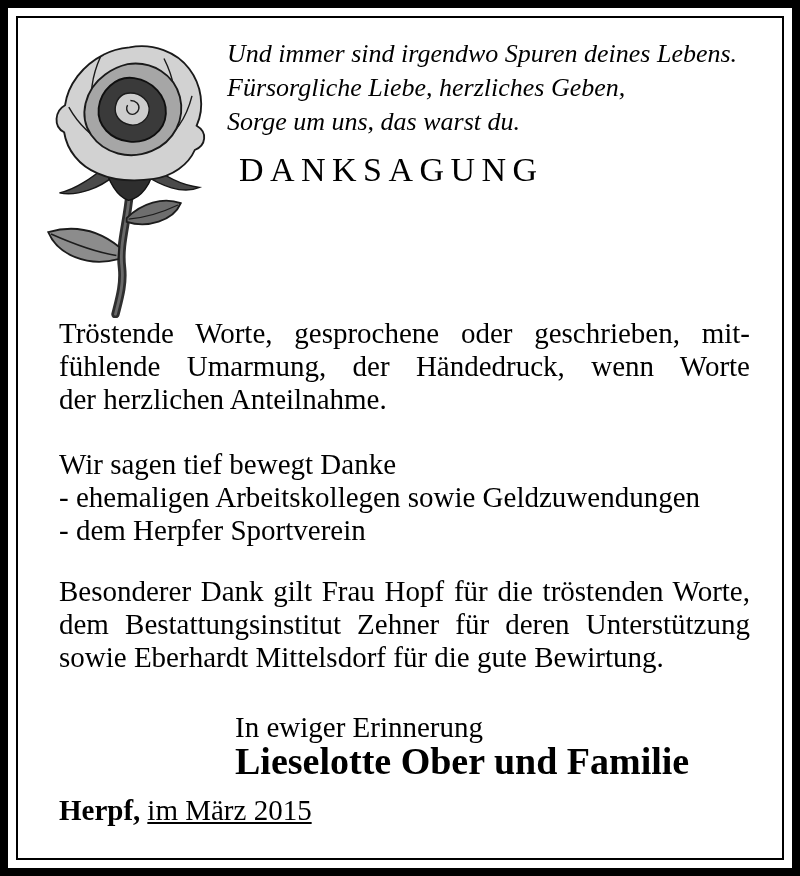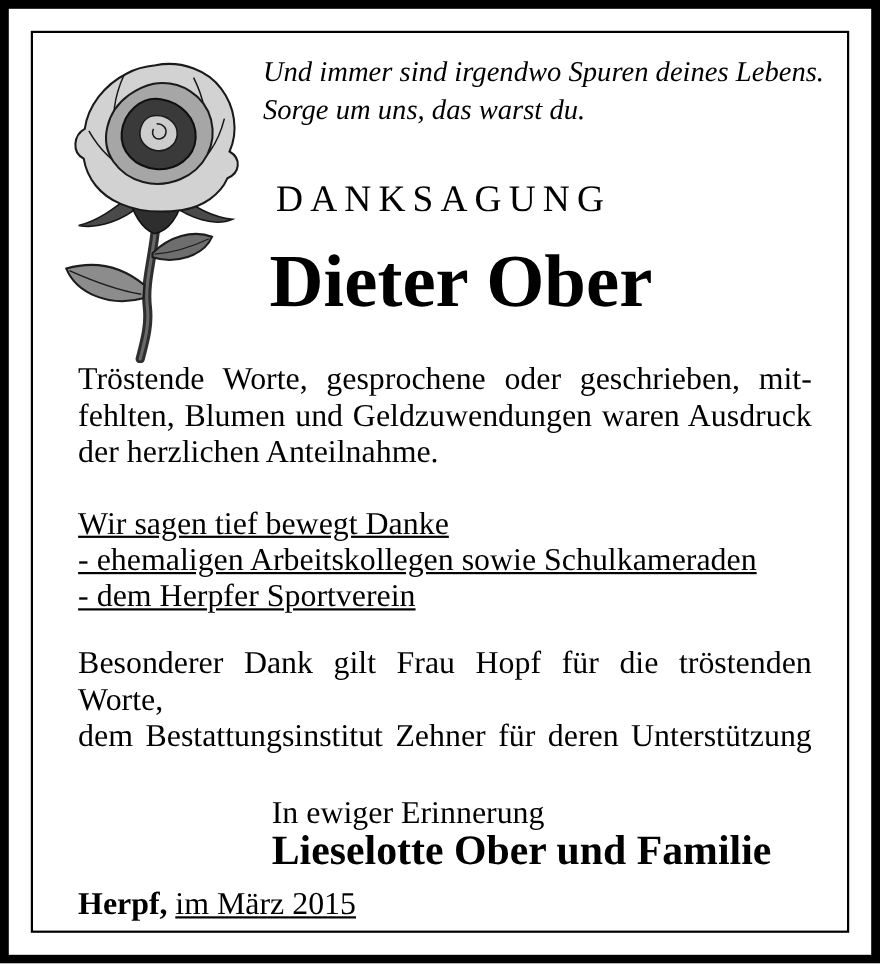--- a/index.html
+++ b/index.html
@@ -5,21 +5,21 @@
   html, body {
     margin: 0; padding: 0;
     width: 800px; height: 876px;
     background: #ffffff;
     overflow: hidden;
   }
   .frame {
     box-sizing: border-box;
     width: 800px; height: 876px;
     border: 8px solid #000;
-    padding: 20px;
+    padding: 8px;
     background: #fff;
   }
   .inner {
     box-sizing: border-box;
     position: relative;
     width: 100%; height: 100%;
     border: 2px solid #000;
     font-family: "Liberation Serif", "DejaVu Serif", serif;
     color: #000;
     background: #fff;
@@ -52,21 +52,21 @@
     line-height: 1;
     white-space: nowrap;
   }
   .textblock {
     position: absolute;
     left: 41px; right: 32px;
     font-size: 29px;
     line-height: 33px;
   }
   .intro   { top: 299px; }
-  .thanks  { top: 430px; text-decoration: underline; }
+  .thanks  { top: 430px; }
   .special { top: 557px; }
   .just { text-align: justify; text-align-last: justify; }
   .line { white-space: normal; }
   .closing {
     position: absolute;
     left: 217px; top: 692px;
     font-size: 29px;
     line-height: 34px;
   }
   .family {
@@ -112,42 +112,43 @@
       <path d="M101 28 C128 24 151 40 157 63 C163 87 151 111 127 121 C103 131 76 124 62 104 C48 84 55 55 77 39 C84 34 92 30 101 28 Z" fill="#a6a6a6" stroke="#1a1a1a" stroke-width="2"></path>
 
       <path d="M108 43 C128 46 143 62 142 81 C141 100 123 113 103 111 C83 109 68 94 70 75 C72 57 88 40 108 43 Z" fill="#3a3a3a" stroke="#0f0f0f" stroke-width="2"></path>
 
       <path d="M104 59 C116 59 125 68 124 78 C123 88 113 95 103 93 C93 91 86 83 88 73 C90 64 96 59 104 59 Z" fill="#cdcdcd" stroke="#1a1a1a" stroke-width="1.5"></path>
       <path d="M104 67 C110 67 114 71 113 76 C112 81 107 83 103 81 C100 79 99 75 101 72" fill="none" stroke="#1a1a1a" stroke-width="1.5"></path>
     </svg>
 
     <div class="quote">
       <div class="q-line">Und immer sind irgendwo Spuren deines Lebens.</div>
+      <div class="q-line">Fürsorgliche Liebe, herzliches Geben,</div>
       <div class="q-line">Sorge um uns, das warst du.</div>
     </div>
 
     <div class="title">DANKSAGUNG</div>
 
-    <div class="name">Dieter Ober</div>
 
     <div class="textblock intro">
       <div class="line just">Tröstende Worte, gesprochene oder geschrieben, mit-</div>
-      <div class="line just">fehlten, Blumen und Geldzuwendungen waren Ausdruck</div>
+      <div class="line just">fühlende Umarmung, der Händedruck, wenn Worte</div>
       <div class="line">der herzlichen Anteilnahme.</div>
     </div>
 
     <div class="textblock thanks">
       <div class="line">Wir sagen tief bewegt Danke</div>
-      <div class="line">- ehemaligen Arbeitskollegen sowie Schulkameraden</div>
+      <div class="line">- ehemaligen Arbeitskollegen sowie Geldzuwendungen</div>
       <div class="line">- dem Herpfer Sportverein</div>
     </div>
 
     <div class="textblock special">
       <div class="line just">Besonderer Dank gilt Frau Hopf für die tröstenden Worte,</div>
       <div class="line just">dem Bestattungsinstitut Zehner für deren Unterstützung</div>
+      <div class="line">sowie Eberhardt Mittelsdorf für die gute Bewirtung.</div>
     </div>
 
     <div class="closing">
       <div class="line">In ewiger Erinnerung</div>
       <div class="line family">Lieselotte Ober und Familie</div>
     </div>
 
     <div class="footer">
       <span class="place">Herpf,</span><span class="date">im März 2015</span>
     </div>

